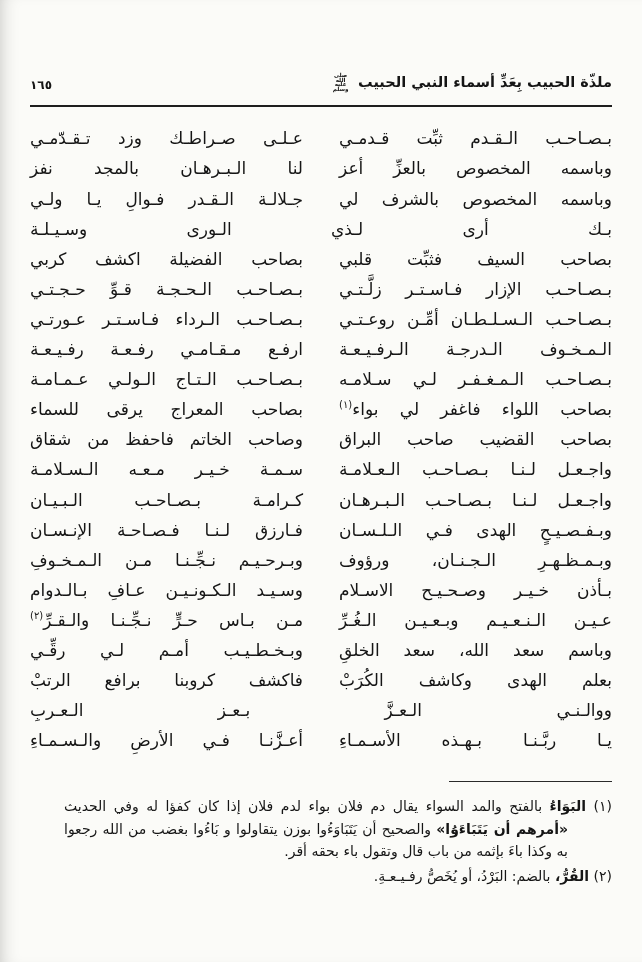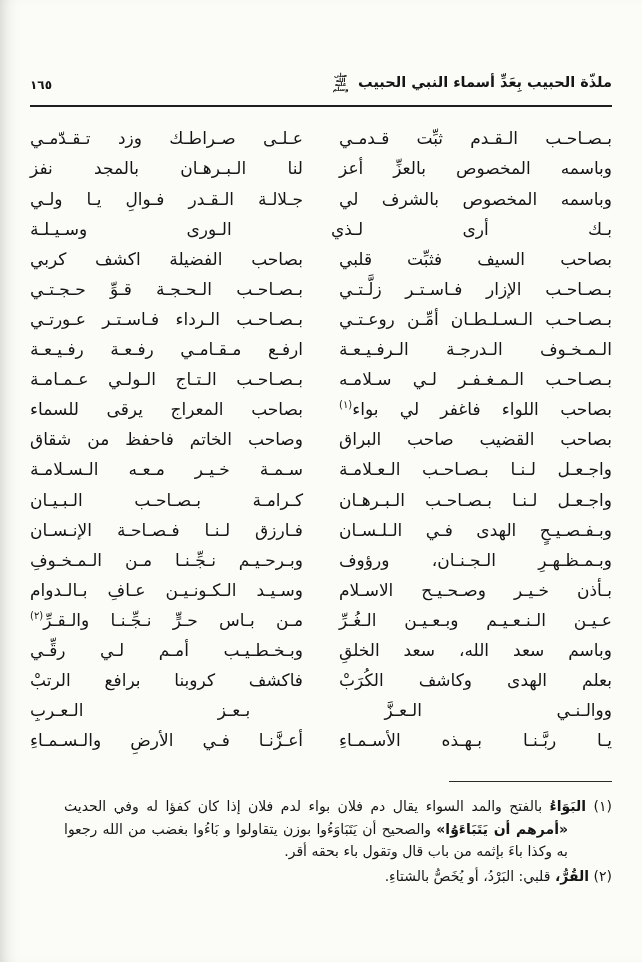--- a/index.html
+++ b/index.html
@@ -141,16 +141,16 @@
       <div class="verse">
         <div class="hemistich"><span>يـا ربَّـنـا بـهـذه الأسـمـاءِ</span></div>
         <div class="hemistich"><span>أعـزَّنـا فـي الأرضِ والـسـمـاءِ</span></div>
       </div>
     </main>
 
   <hr class="footnote-sep">
 
   <section class="footnotes">
       <p class="fn"><span class="marker">(١)</span> <span class="seg-bold">البَوَاءُ</span><span class="seg"> بالفتح والمد السواء يقال دم فلان بواء لدم فلان إذا كان كفؤا له وفي الحديث </span><span class="seg-bold">«أمرهم أن يَتَبَاءَوُا»</span><span class="seg"> والصحيح أن يَتَبَاوَءُوا بوزن يتقاولوا و بَاءُوا بغضب من الله رجعوا به وكذا باءَ بإثمه من باب قال وتقول باء بحقه أقر.</span></p>
-      <p class="fn"><span class="marker">(٢)</span> <span class="seg-bold">القُرُّ،</span><span class="seg"> قلبي: البَرْدُ، أو يُخَصُّ بالشتاءِ.</span></p>
+      <p class="fn"><span class="marker">(٢)</span> <span class="seg-bold">القُرُّ،</span><span class="seg"> بالضم: البَرْدُ، أو يُخَصُّ رفـيـعـةِ.</span></p>
     </section>
 
 </div>
 
 </body></html>

